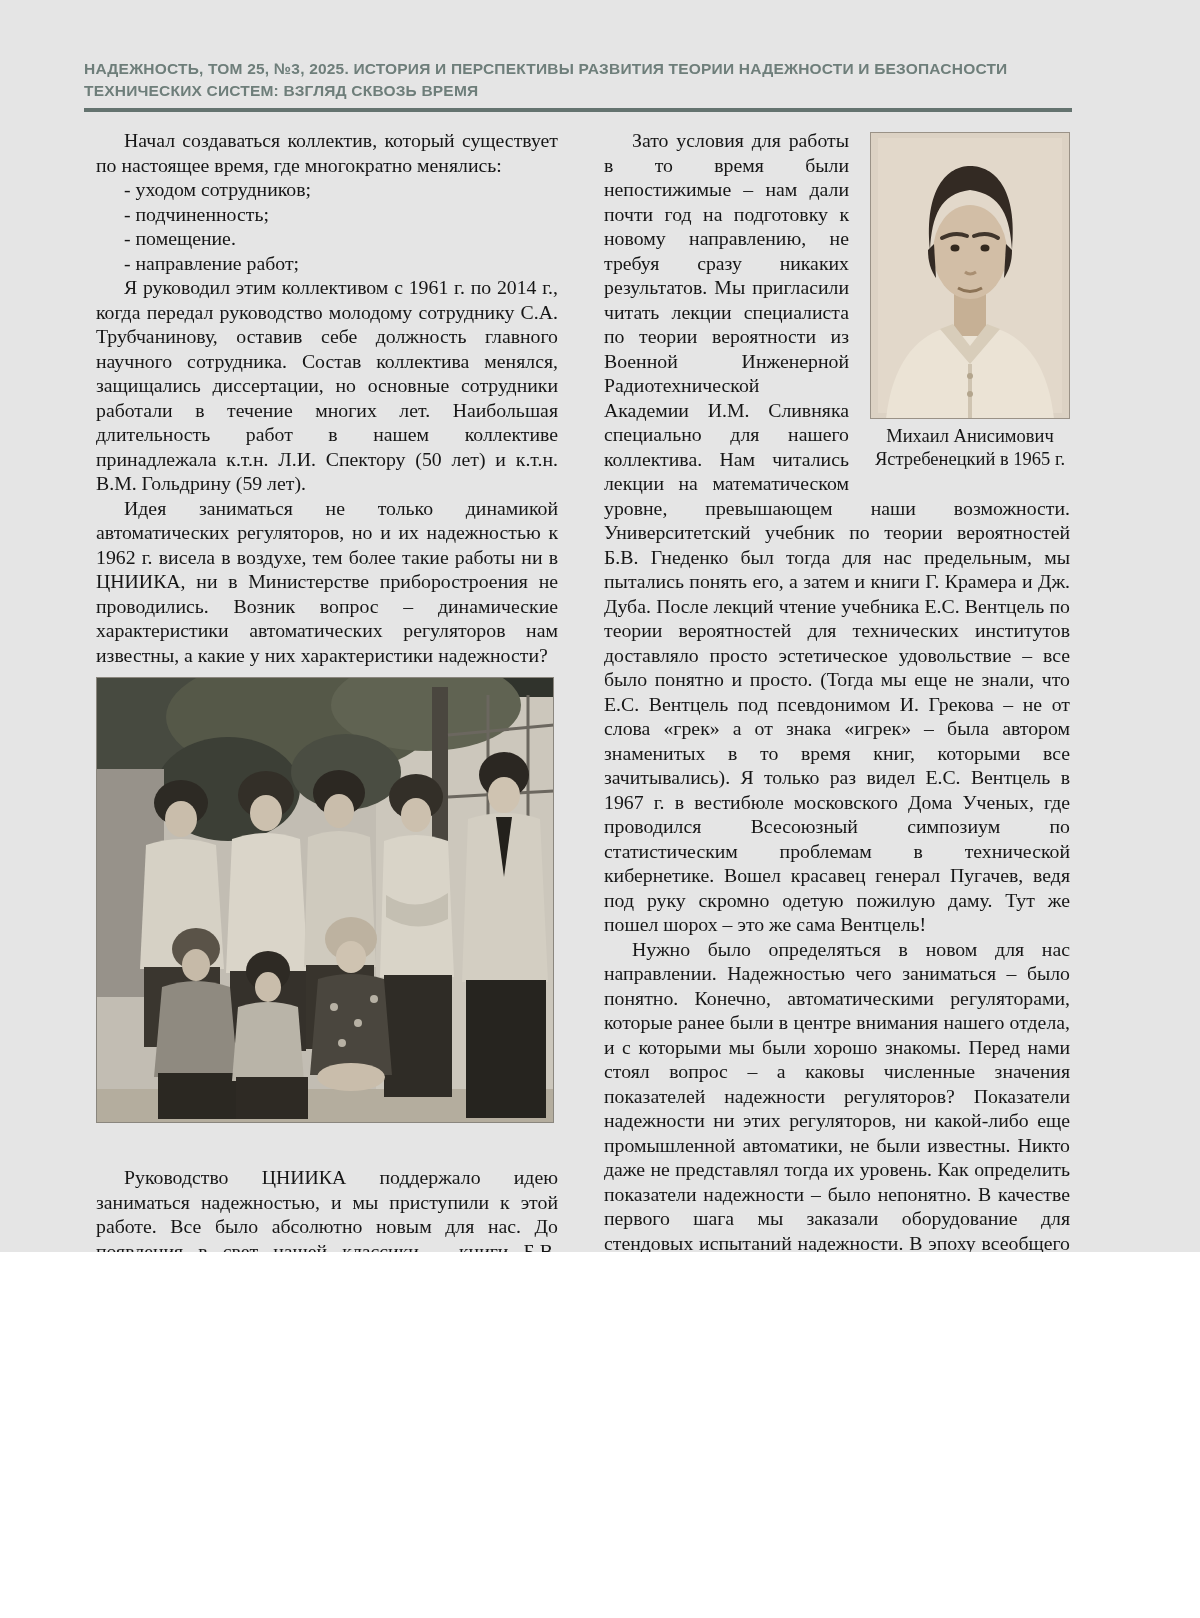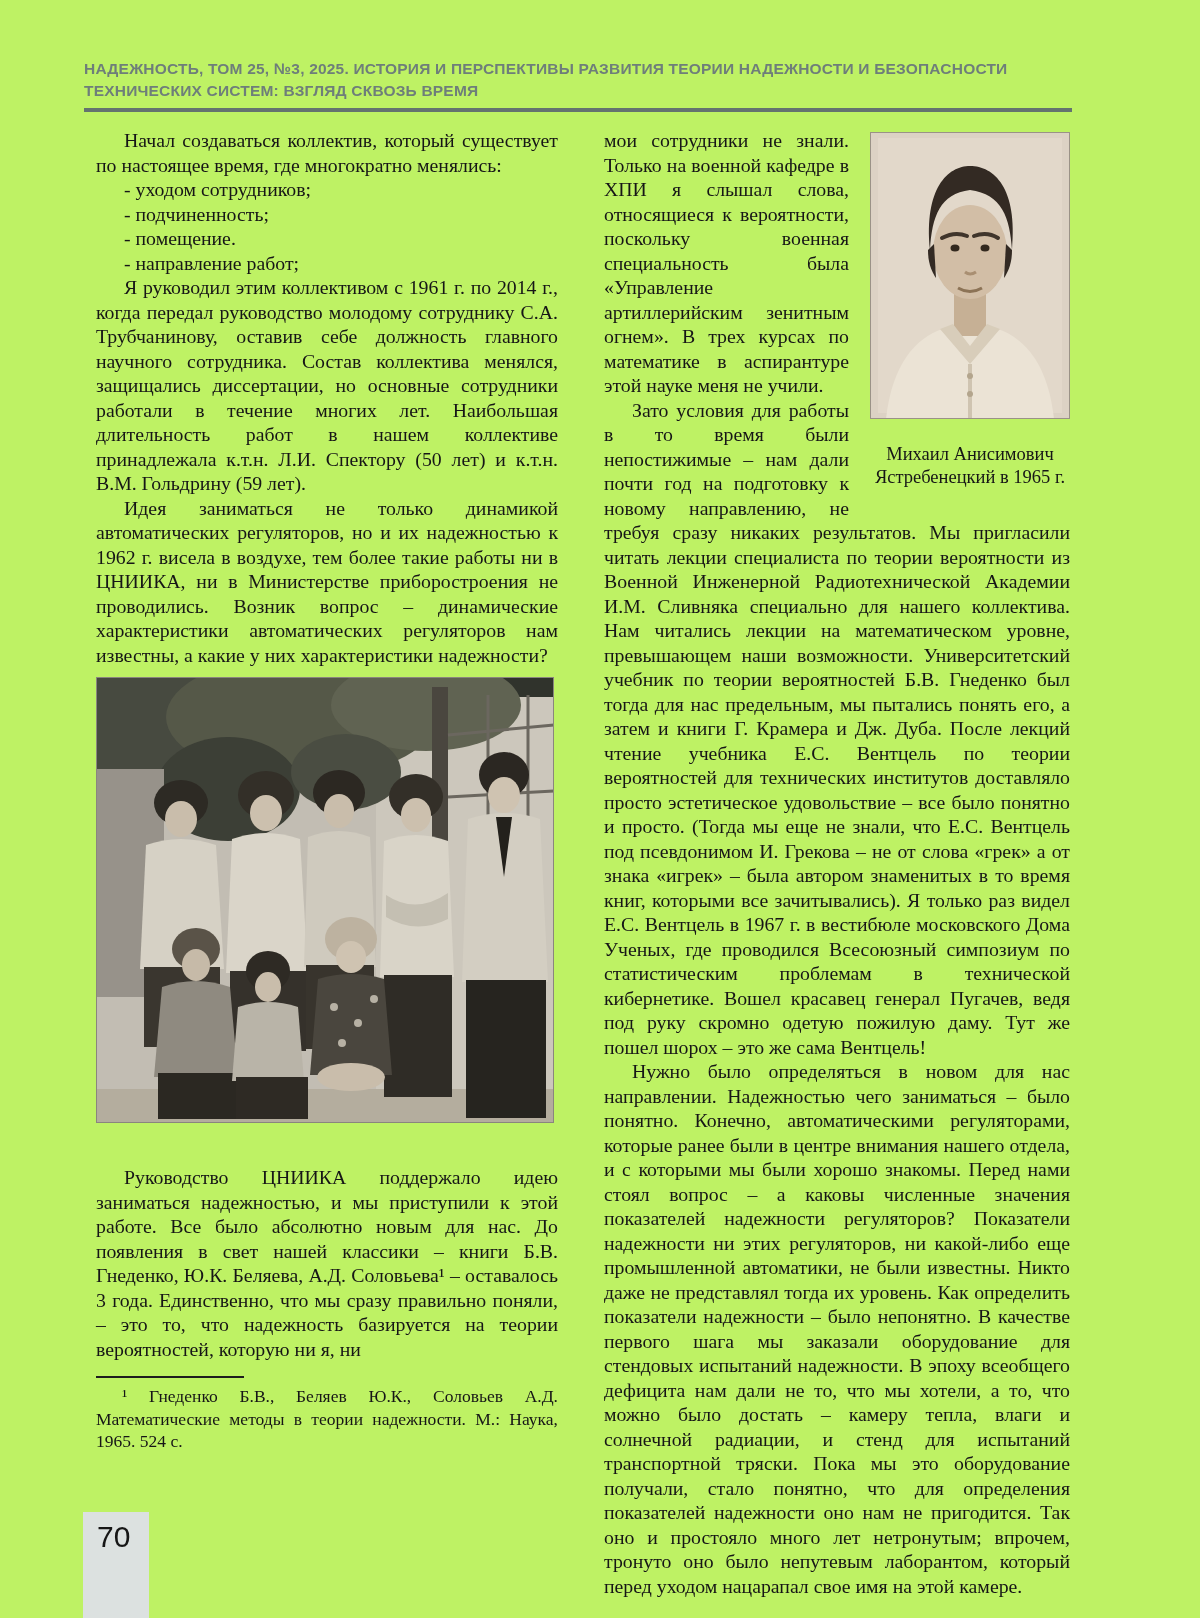--- a/index.html
+++ b/index.html
@@ -1,20 +1,20 @@
 <!DOCTYPE html>
 <html lang="ru"><head>
 <meta charset="utf-8">
 <style>
   html,body { margin:0; padding:0; background:#ffffff; }
   .page {
     position: relative;
     width: 1200px;
-    height: 1618px;
-    background: #bef264;
+    height: 1252px;
+    background: #e5e5e5;
     overflow: hidden;
     font-family: "Liberation Serif", serif;
     color: #161616;
   }
   
   .hdr {
     position: absolute;
     left: 84px; top: 58px; width: 988px;
   }
   .hdr-title {
@@ -66,21 +66,21 @@
     text-indent: 26px;
   }
   
   .portrait-float {
     float: right;
     width: 200px;
     margin: 4px 0 16px 21px;
   }
   .portrait-float svg { display:block; width:200px; height:287px; }
   .portrait-caption {
-    margin-top: 24px;
+    margin-top: 6px;
     text-align: center;
     font-size: 18.5px;
     line-height: 23px;
   }
   
   .pagenum-box {
     position: absolute;
     left: 83px; top: 1512px;
     width: 66px; height: 106px;
     background: #dce1e0;
@@ -217,21 +217,20 @@
           <circle cx="100" cy="244" r="3" fill="#b3a58d"></circle>
           <circle cx="100" cy="262" r="3" fill="#b3a58d"></circle>
         </g>
         <rect width="200" height="287" fill="none" stroke="#9a9287" stroke-width="2"></rect>
       </svg>
       <div class="portrait-caption">
         <div>Михаил Анисимович</div>
         <div>Ястребенецкий в 1965 г.</div>
       </div>
     </div>
-    <p>мои сотрудники не знали. Только на военной кафедре в ХПИ я слышал слова, относящиеся к вероятности, поскольку военная специальность была «Управление артиллерийским зенитным огнем». В трех курсах по математике в аспирантуре этой науке меня не учили.</p>
     <p class="indent">Зато условия для работы в то время были непостижимые – нам дали почти год на подготовку к новому направлению, не требуя сразу никаких результатов. Мы пригласили читать лекции специалиста по теории вероятности из Военной Инженерной Радиотехнической Академии И.М. Сливняка специально для нашего коллектива. Нам читались лекции на математическом уровне, превышающем наши возможности. Университетский учебник по теории вероятностей Б.В. Гнеденко был тогда для нас предельным, мы пытались понять его, а затем и книги Г. Крамера и Дж. Дуба. После лекций чтение учебника Е.С. Вентцель по теории вероятностей для технических институтов доставляло просто эстетическое удовольствие – все было понятно и просто. (Тогда мы еще не знали, что Е.С. Вентцель под псевдонимом И. Грекова – не от слова «грек» а от знака «игрек» – была автором знаменитых в то время книг, которыми все зачитывались). Я только раз видел Е.С. Вентцель в 1967 г. в вестибюле московского Дома Ученых, где проводился Всесоюзный симпозиум по статистическим проблемам в технической кибернетике. Вошел красавец генерал Пугачев, ведя под руку скромно одетую пожилую даму. Тут же пошел шорох – это же сама Вентцель!</p>
     <p class="indent">Нужно было определяться в новом для нас направлении. Надежностью чего заниматься – было понятно. Конечно, автоматическими регуляторами, которые ранее были в центре внимания нашего отдела, и с которыми мы были хорошо знакомы. Перед нами стоял вопрос – а каковы численные значения показателей надежности регуляторов? Показатели надежности ни этих регуляторов, ни какой-либо еще промышленной автоматики, не были известны. Никто даже не представлял тогда их уровень. Как определить показатели надежности – было непонятно. В качестве первого шага мы заказали оборудование для стендовых испытаний надежности. В эпоху всеобщего дефицита нам дали не то, что мы хотели, а то, что можно было достать – камеру тепла, влаги и солнечной радиации, и стенд для испытаний транспортной тряски. Пока мы это оборудование получали, стало понятно, что для определения показателей надежности оно нам не пригодится. Так оно и простояло много лет нетронутым; впрочем, тронуто оно было непутевым лаборантом, который перед уходом нацарапал свое имя на этой камере.</p>
   </div>
 
   <div class="pagenum-box">
     <span class="pagenum">70</span>
   </div>
 
 </div>
 

